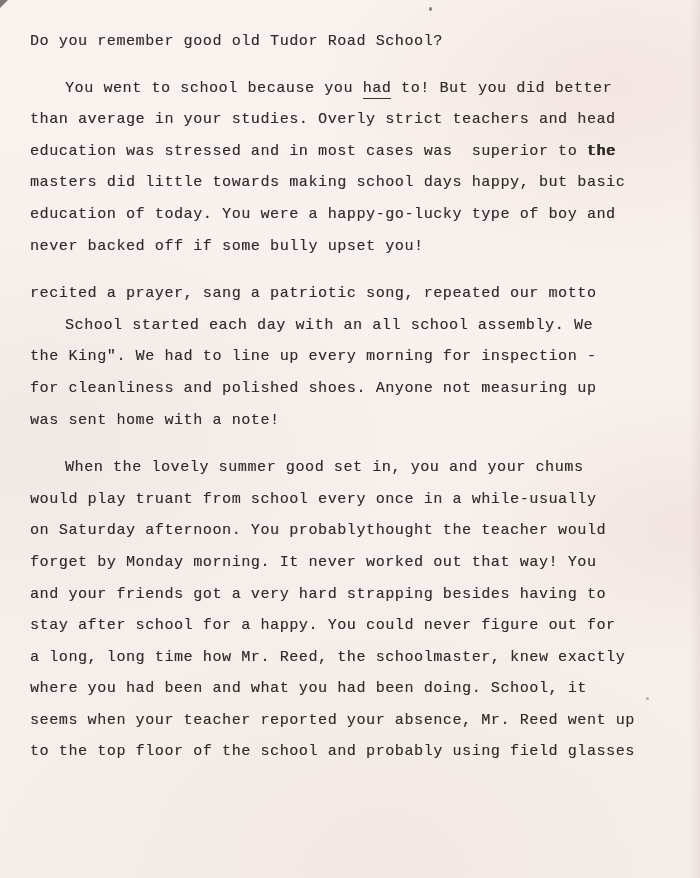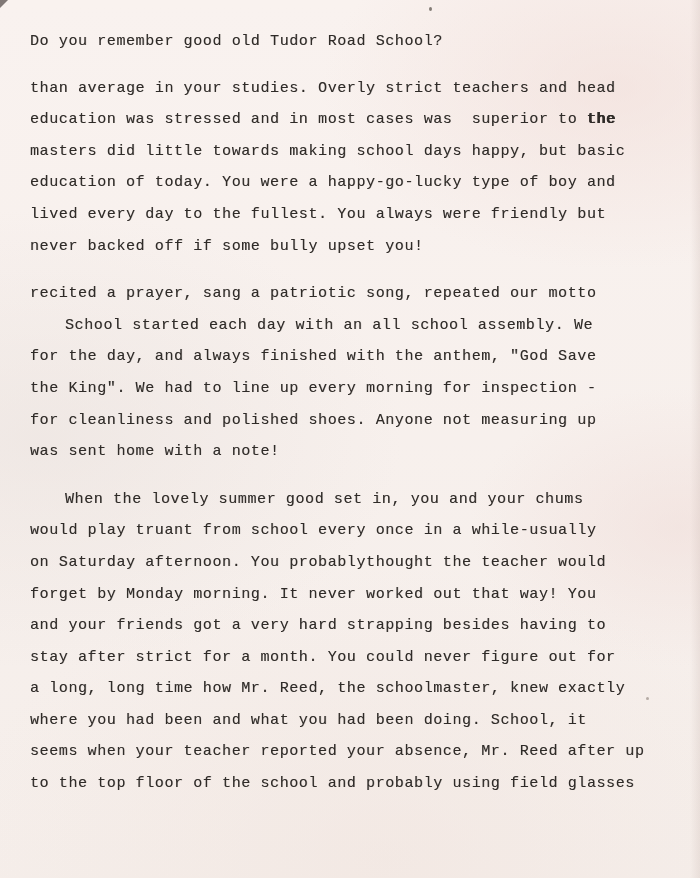--- a/index.html
+++ b/index.html
@@ -68,44 +68,43 @@
   <div class="speck-period"></div>
   <div class="edge-shade"></div>
 
   <div class="content">
 
     <div class="heading">
       <div class="line">Do you remember good old Tudor Road School?</div>
     </div>
 
     <div class="para">
+      <div class="line indent"><span>You went to school because you </span><span class="underline">had</span><span> to! But you did better</span></div>
       <div class="line">than average in your studies. Overly strict teachers and head</div>
       <div class="line"><span>education was stressed and in most cases was  superior to </span><span class="overstrike">the</span></div>
       <div class="line">masters did little towards making school days happy, but basic</div>
       <div class="line">education of today. You were a happy-go-lucky type of boy and</div>
-      <div class="line">lived every day to the fullest. You always were friendly but</div>
       <div class="line">never backed off if some bully upset you!</div>
     </div>
 
     <div class="para">
       <div class="line">recited a prayer, sang a patriotic song, repeated our motto</div>
       <div class="line indent">School started each day with an all school assembly. We</div>
-      <div class="line">for the day, and always finished with the anthem, "God Save</div>
       <div class="line">the King". We had to line up every morning for inspection -</div>
       <div class="line">for cleanliness and polished shoes. Anyone not measuring up</div>
       <div class="line">was sent home with a note!</div>
     </div>
 
     <div class="para">
       <div class="line indent">When the lovely summer good set in, you and your chums</div>
       <div class="line">would play truant from school every once in a while-usually</div>
       <div class="line">on Saturday afternoon. You probablythought the teacher would</div>
       <div class="line">forget by Monday morning. It never worked out that way! You</div>
       <div class="line">and your friends got a very hard strapping besides having to</div>
-      <div class="line">stay after strict for a month. You could never figure out for</div>
+      <div class="line">stay after school for a happy. You could never figure out for</div>
       <div class="line">a long, long time how Mr. Reed, the schoolmaster, knew exactly</div>
       <div class="line">where you had been and what you had been doing. School, it</div>
-      <div class="line">seems when your teacher reported your absence, Mr. Reed after up</div>
+      <div class="line">seems when your teacher reported your absence, Mr. Reed went up</div>
       <div class="line">to the top floor of the school and probably using field glasses</div>
     </div>
 
   </div>
 </div>
 
 </body></html>

